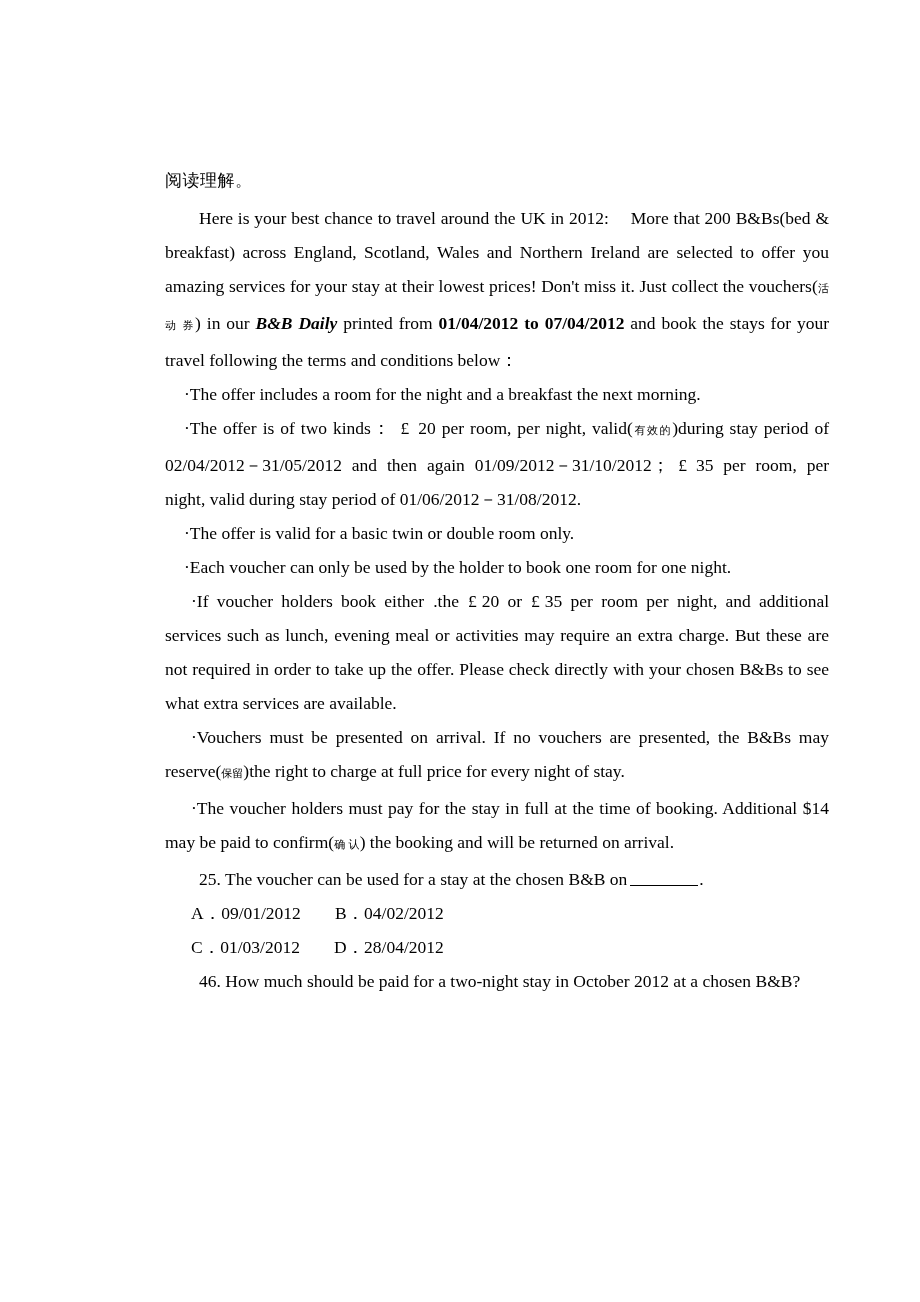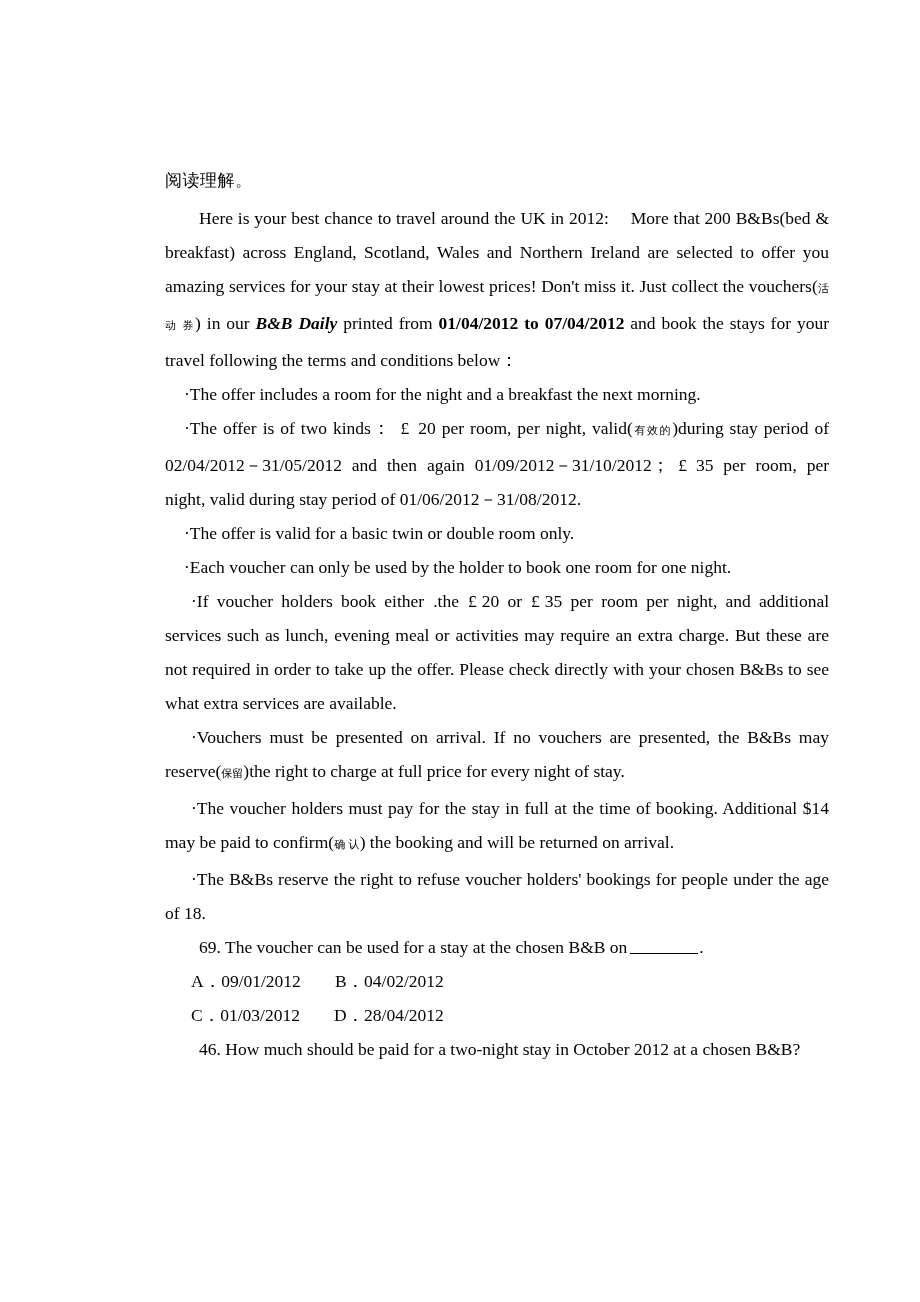--- a/index.html
+++ b/index.html
@@ -95,23 +95,22 @@
 
   <p class="para bullet"><span>·</span><span>Each voucher can only be used by the holder to book one room for one night.</span></p>
 
   <p class="para bullet-wide"><span>·</span><span>If voucher holders book either</span><span class="gap-sm"></span><span>.the</span><span class="gap-sm"></span><span>£</span><span class="gap-xs"></span><span>20 or</span><span class="gap-sm"></span><span>£</span><span class="gap-xs"></span><span>35 per room per night, and additional services such as lunch, evening meal or activities may require an extra charge. But these are not required in order to take up the offer. Please check directly with your chosen B&amp;Bs to see what extra services are available.</span></p>
 
   <p class="para bullet-wide"><span>·</span><span>Vouchers must be presented on arrival. If no vouchers are presented, the B&amp;Bs may reserve(</span><span class="cjk">保留</span><span>)the right to charge at full price for every night of stay.</span></p>
 
 
   <p class="para bullet-wide"><span>·</span><span>The voucher holders must pay for the stay in full at the time of booking. Additional $14 may be paid to confirm(</span><span class="cjk">确 认</span><span>) the booking and will be returned on arrival.</span></p>
 
-  <p class="para bullet-wide"><span>·</span><span>The B&amp;Bs reserve the right to refuse voucher holders' bookings for people under the age of 18.</span></p>
 
-  <p class="para indent"><span>69.</span> <span>The voucher can be used for a stay at the chosen B&amp;B on</span><span class="blank"></span><span>.</span></p>
+  <p class="para indent"><span>25.</span> <span>The voucher can be used for a stay at the chosen B&amp;B on</span><span class="blank"></span><span>.</span></p>
 
   <p class="opt-row"><span class="optlabel">A．</span><span>09/01/2012</span><span class="opt-gap"></span><span class="optlabel">B．</span><span>04/02/2012</span></p>
 
   <p class="opt-row"><span class="optlabel">C．</span><span>01/03/2012</span><span class="opt-gap"></span><span class="optlabel">D．</span><span>28/04/2012</span></p>
 
   <p class="para indent"><span>46.</span> <span>How much should be paid for a two-night stay in October 2012 at a chosen B&amp;B?</span></p>
 
 </div>
 
 </body></html>

